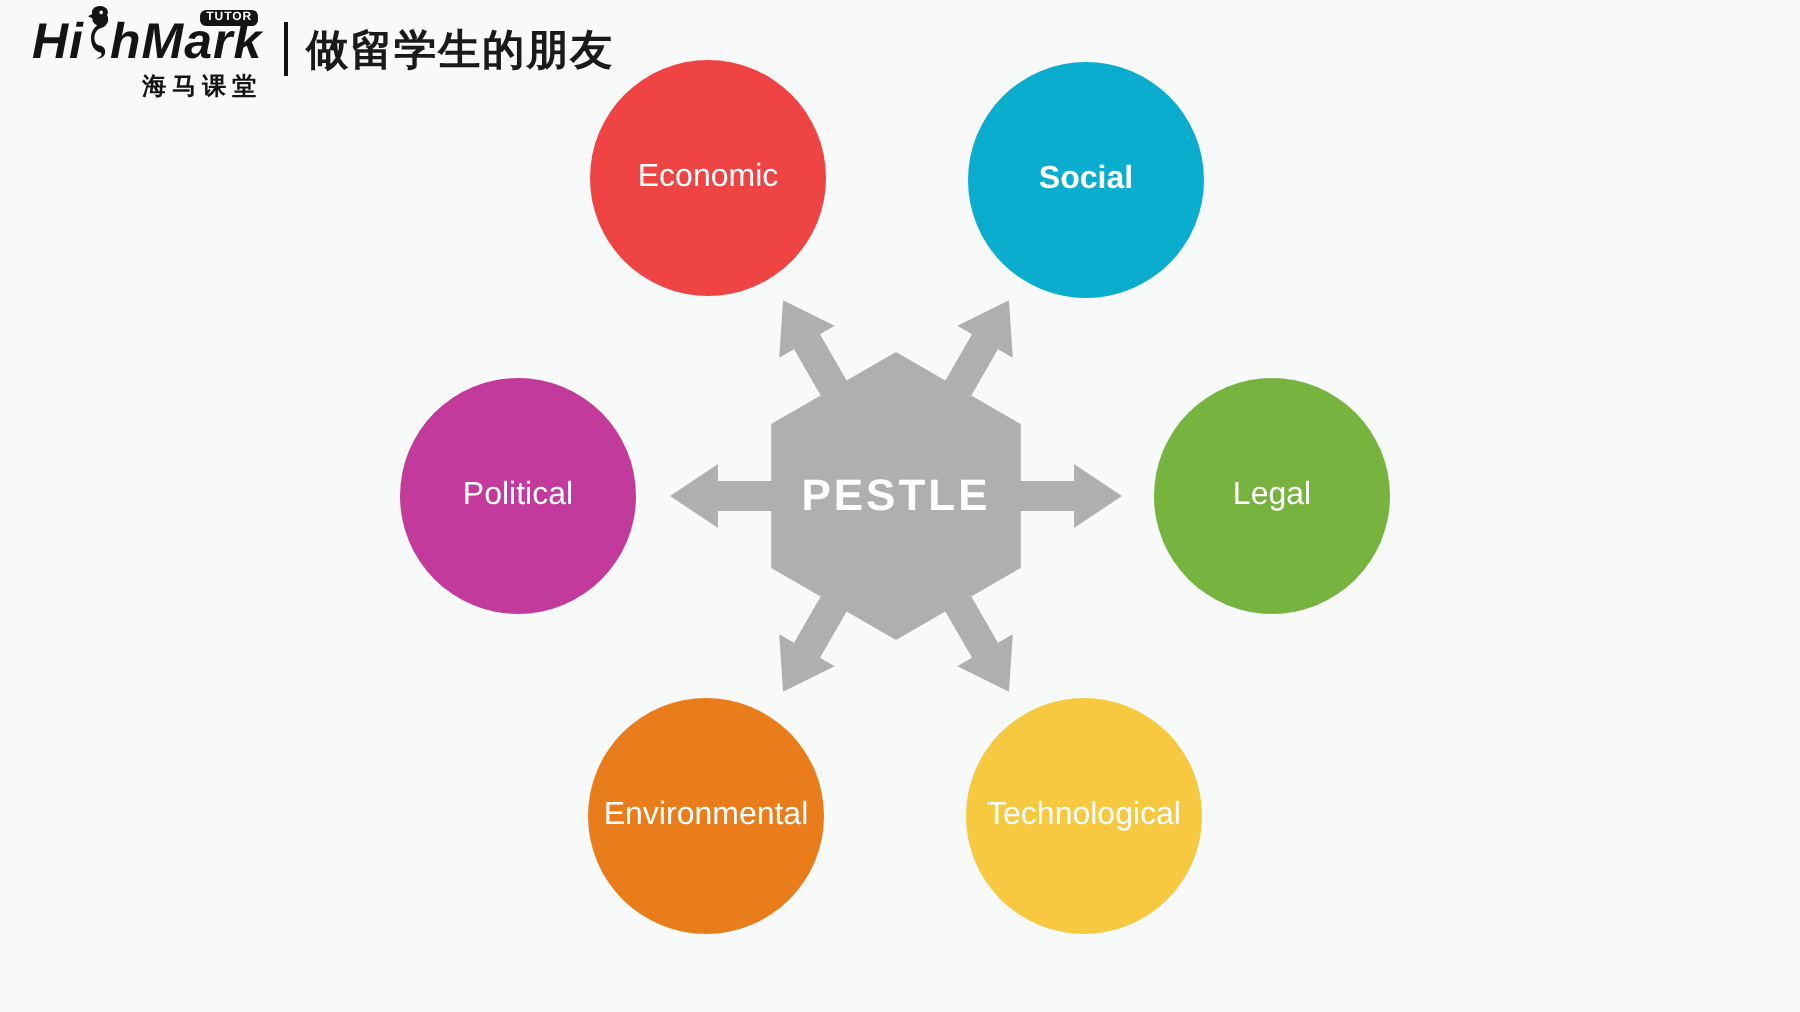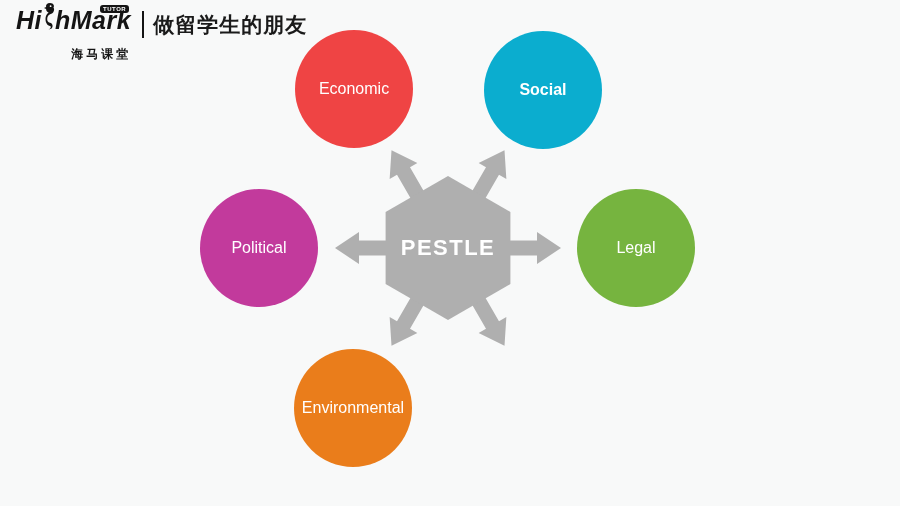--- a/index.html
+++ b/index.html
@@ -31,21 +31,21 @@
   .tutor-badge {
     position: absolute; top: -3px; right: 2px;
     background: #141414; color: #fff;
     font-style: normal; font-weight: bold;
     font-size: 6px; letter-spacing: 0.5px;
     padding: 1px 3px; border-radius: 3px;
   }
   .brand-cn {
     text-align: right;
     font-weight: bold; font-size: 12px;
-    letter-spacing: 3px; margin-top: 13px;
+    letter-spacing: 3px; margin-top: 1px;
     color: #141414;
   }
   .logo-separator {
     width: 2px; height: 27px;
     background: #141414;
     margin: 3px 9px 0 11px;
   }
   .slogan {
     font-family: Liberation Sans, sans-serif;
     font-weight: bold; font-size: 21px;
@@ -132,15 +132,18 @@
     </div>
     <div class="node pos-left" style="background-color: rgb(194, 58, 156);">
       <span>Political</span>
     </div>
     <div class="node pos-right" style="background-color: rgb(118, 180, 63);">
       <span>Legal</span>
     </div>
     <div class="node pos-bottom-left" style="background-color: rgb(234, 125, 27);">
       <span>Environmental</span>
     </div>
+    <div class="node pos-bottom-right" style="background-color: rgb(246, 201, 65);">
+      <span>Technological</span>
+    </div>
 
   </main>
 </div>
 
 </body></html>

